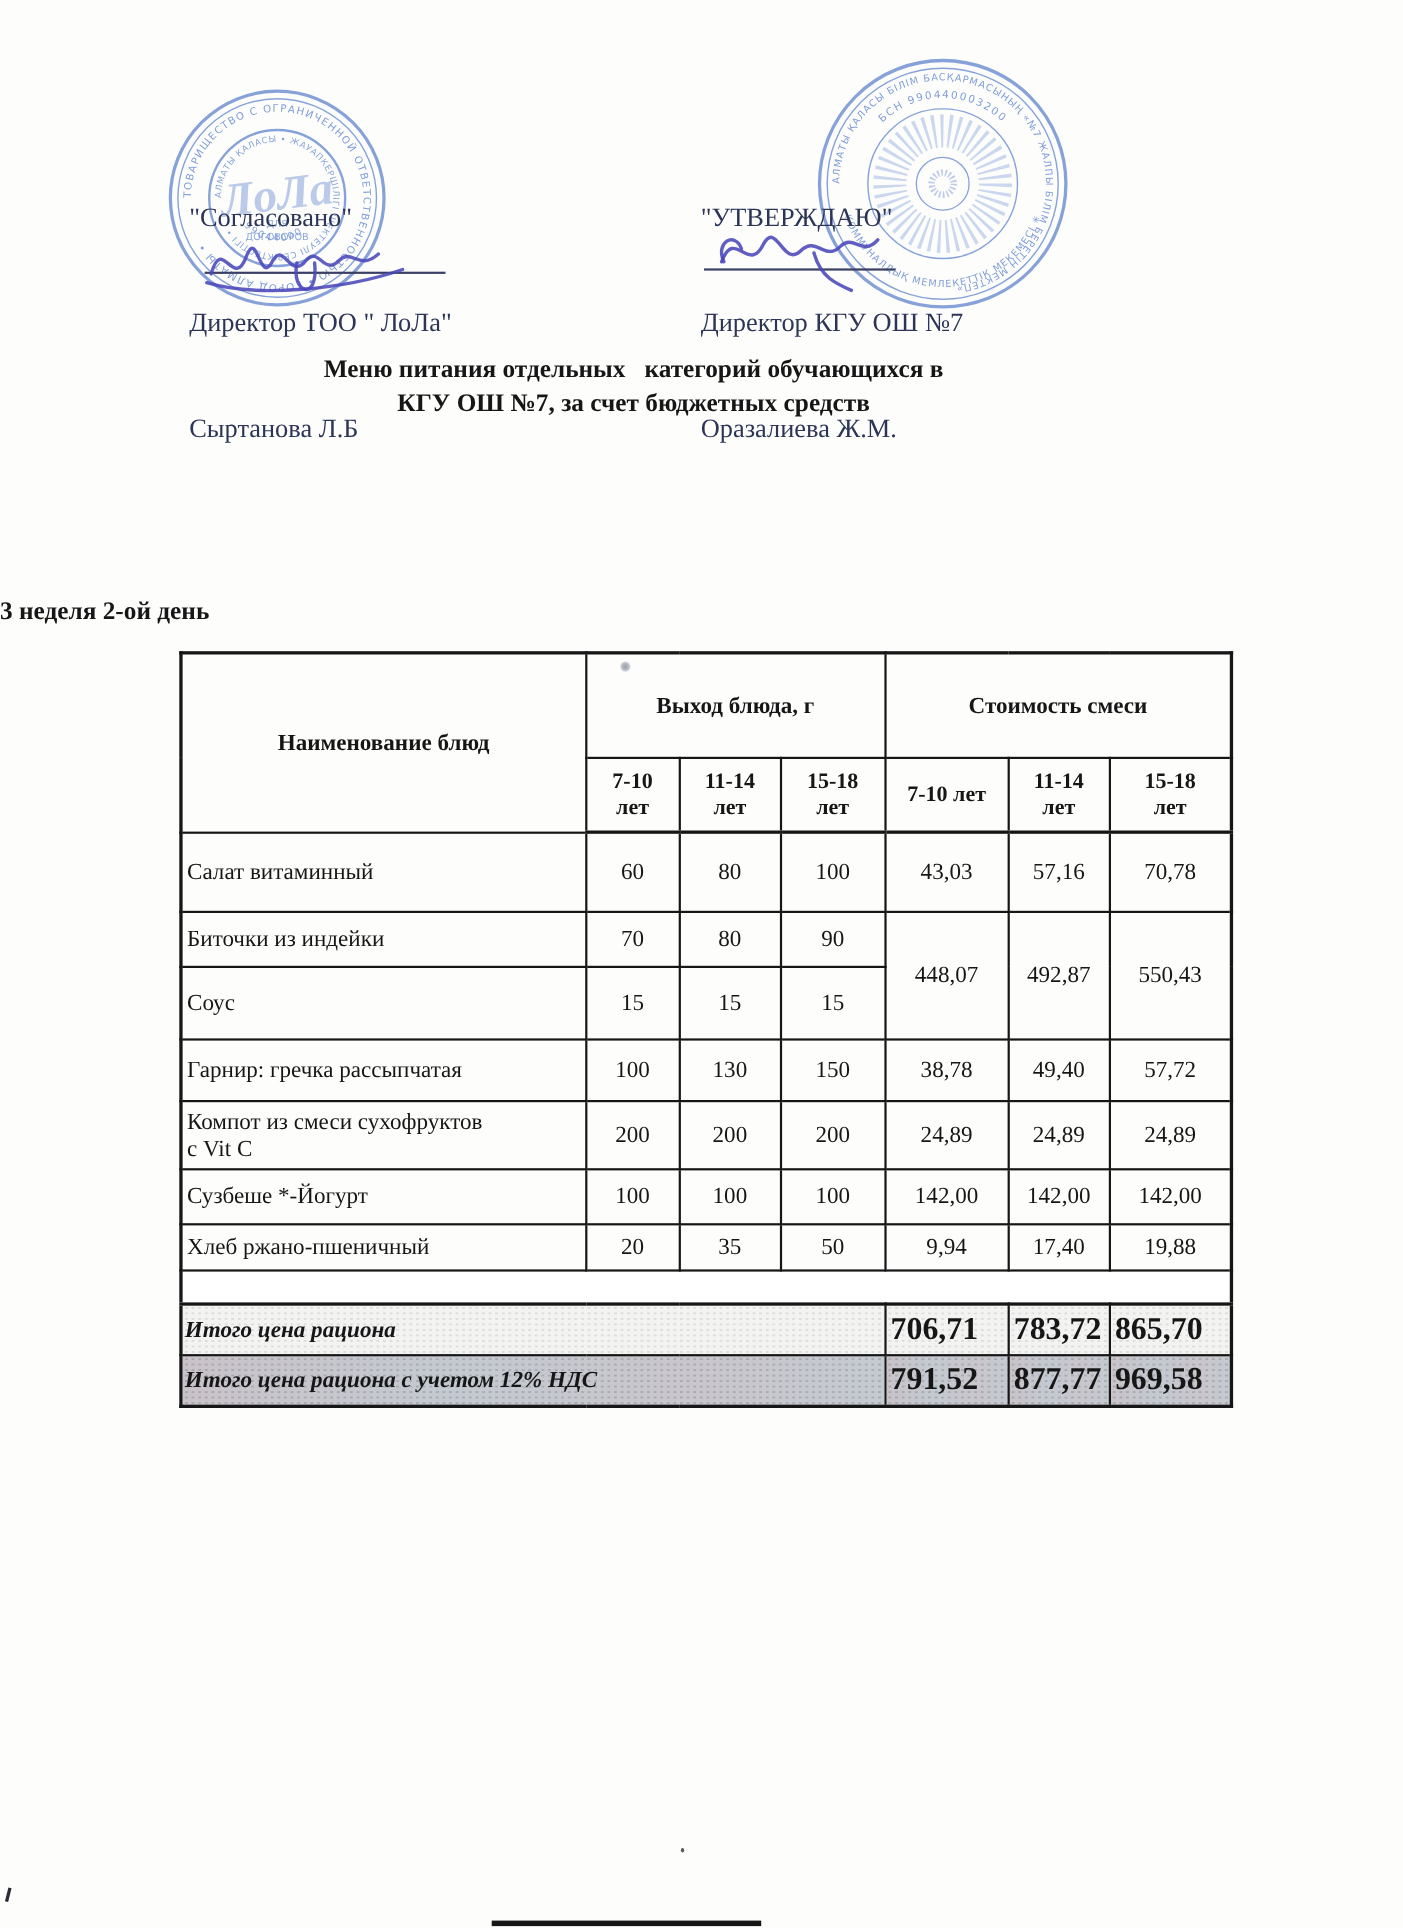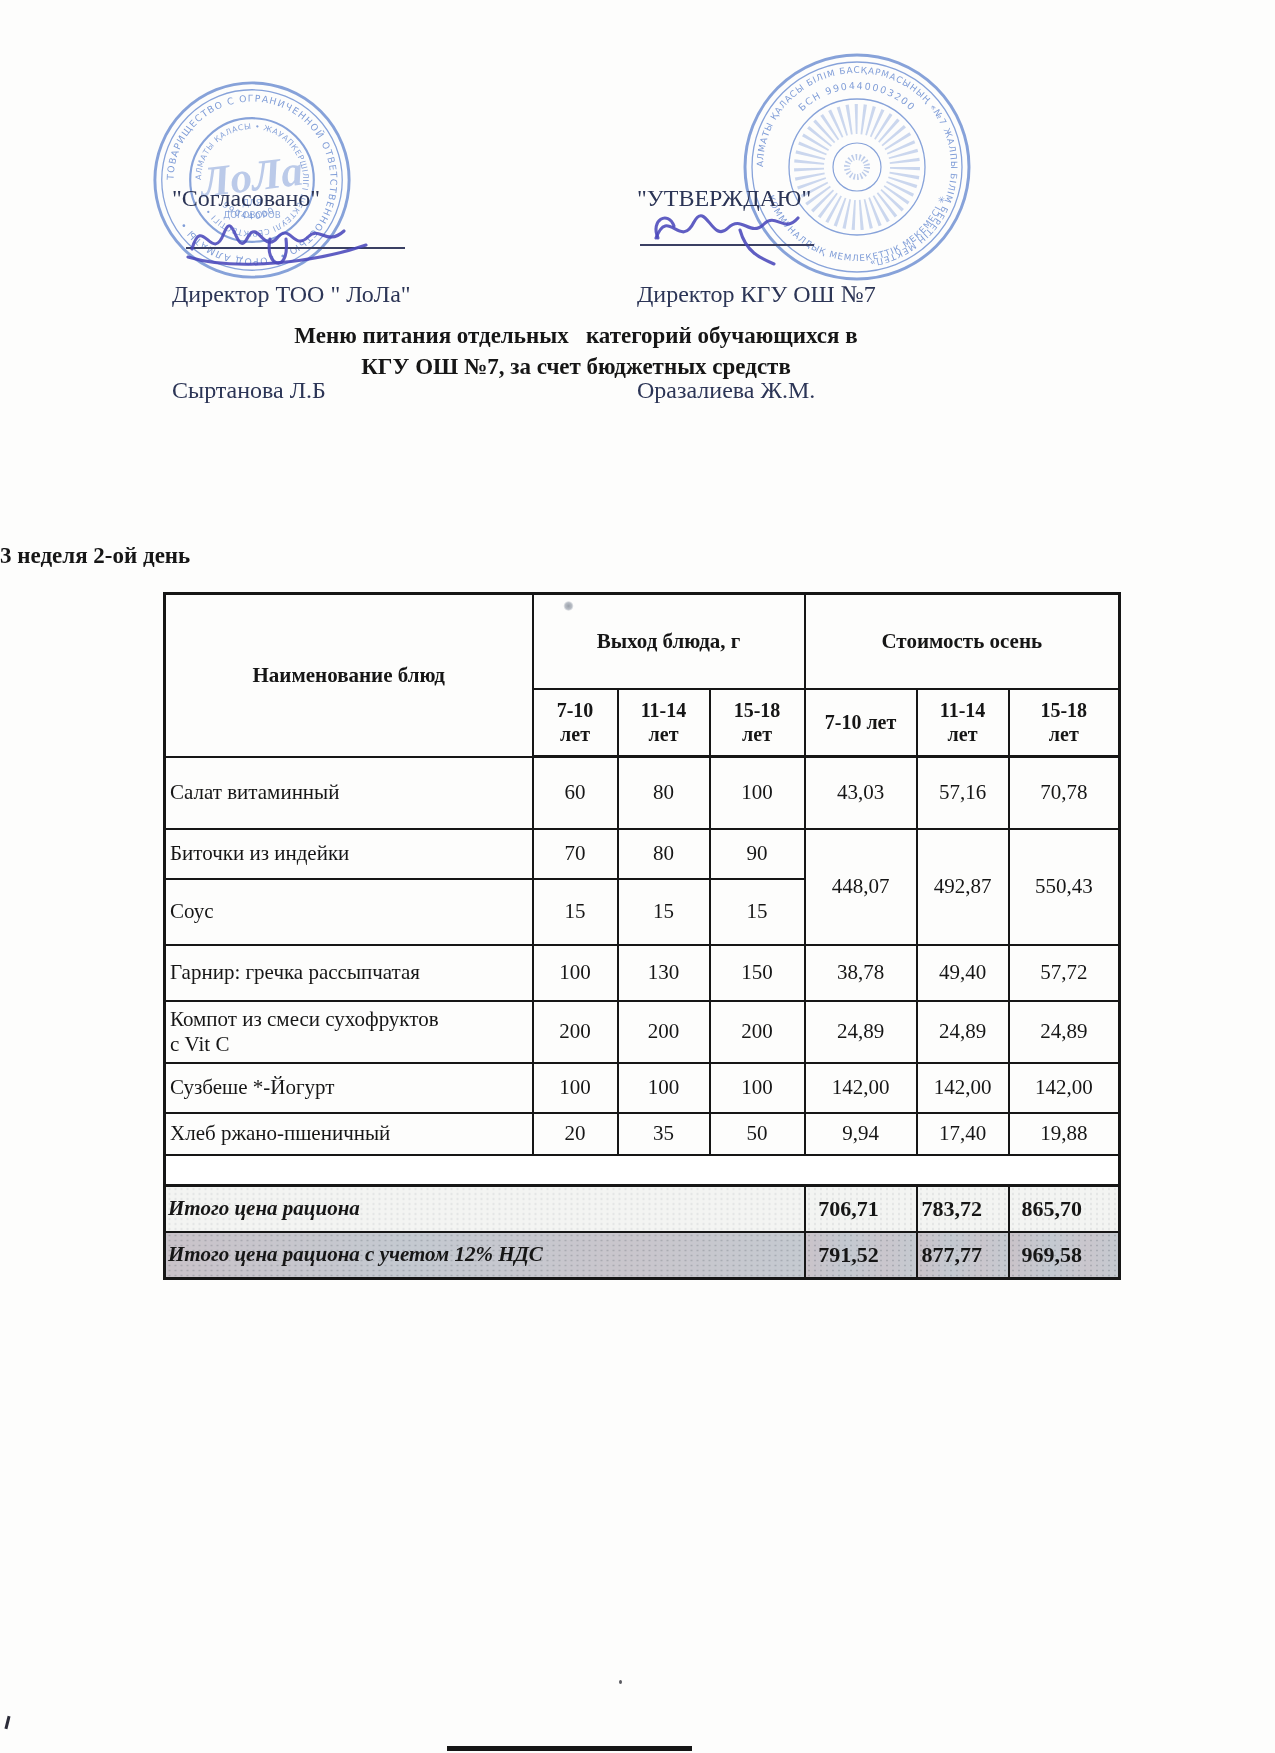--- a/index.html
+++ b/index.html
@@ -38,21 +38,21 @@
   tr.h2 td{border-bottom:3px solid #161616;font-weight:bold;text-align:center;white-space:pre-line;line-height:24px;font-size:20px;}
   td.dish{text-align:left;padding-left:7px;white-space:pre-line;line-height:25px;}
   td.num{text-align:center;}
   tr.spacer td{border-top:2px solid #161616;border-bottom:3px solid #161616;background:#fff;height:24px;}
   tr.total td{
     font-weight:bold;font-style:italic;height:40px;
     background-color:#f3f4f2;
     background-image:radial-gradient(rgba(95,105,115,.16) 1px, transparent 1.4px);
     background-size:6px 5px;
   }
-  tr.total td.tval{font-style:normal;text-align:center;padding-right:28px;font-size:22px;}
+  tr.total td.tval{font-style:normal;text-align:center;padding-right:28px;font-size:29px;}
   tr.total.vat td{
     background-color:#c9cdd2;
     background-image:radial-gradient(rgba(60,70,80,.22) 1px, transparent 1.4px),
       linear-gradient(90deg, rgba(203,168,178,.28), rgba(178,188,203,.22) 38%, rgba(203,172,184,.22) 72%, rgba(182,192,204,.22));
     background-size:6px 5px, 100% 100%;
   }
   tr.total td.tlabel{padding-left:2px;font-size:21px;}
   
   .speck{position:absolute;border-radius:50%;}
   .bottom-bar{position:absolute;left:447px;top:1746px;width:245px;height:5px;background:#161616;}
@@ -149,21 +149,21 @@
           <col style="width:92px">
           <col style="width:95px">
         <col style="width:112px">
           <col style="width:92px">
           <col style="width:111px">
       </colgroup>
       <tbody>
         <tr style="height:95px;">
           <td class="hdr" rowspan="2">Наименование блюд</td>
           <td class="hdr thick-l" colspan="3">Выход блюда, г</td>
-          <td class="hdr thick-l" colspan="3">Стоимость осень</td>
+          <td class="hdr thick-l" colspan="3">Стоимость смеси</td>
         </tr>
         <tr class="h2" style="height:68px;">
           <td class="thick-l">7-10
 лет</td>
           <td>11-14
 лет</td>
           <td>15-18
 лет</td>
           <td class="thick-l">7-10 лет</td>
           <td>11-14

